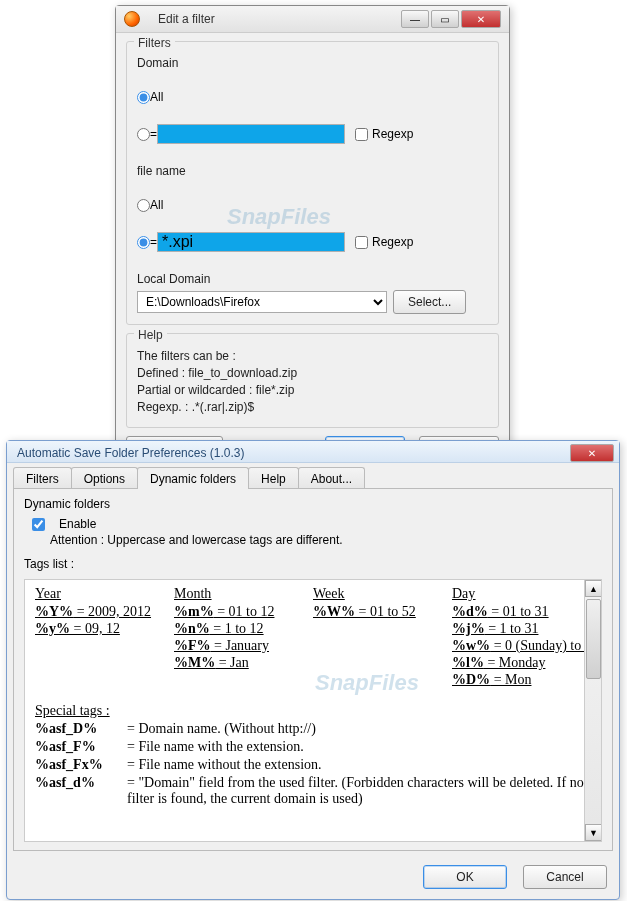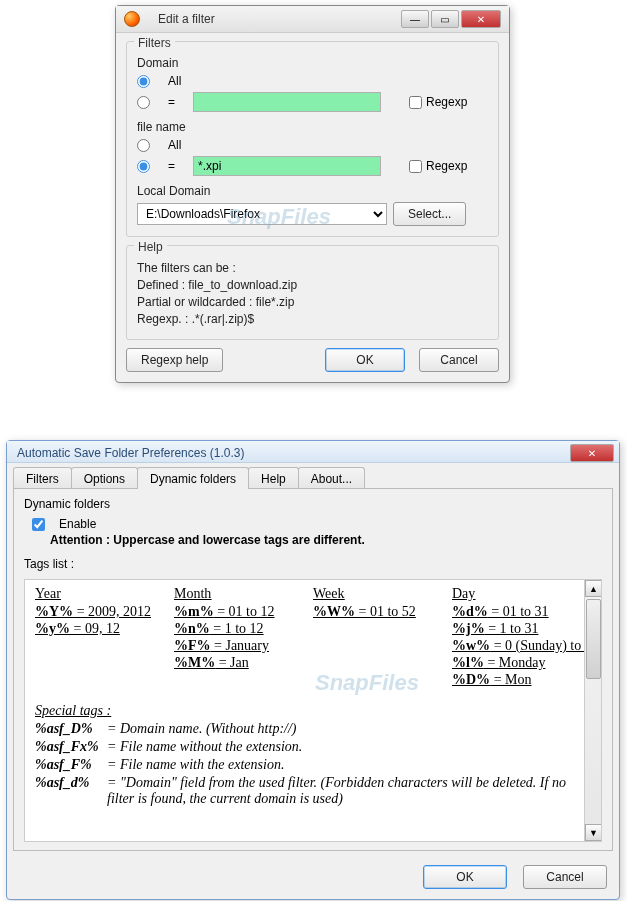--- a/index.html
+++ b/index.html
@@ -12,24 +12,24 @@
 .ff-icon { width: 16px; height: 16px; border-radius: 50%; background: radial-gradient(circle at 30% 30%, #ffcc66, #ff6600 60%, #cc3300); border: 1px solid #aa5500; }
 .title-text { font-size: 12px; color: #333; }
 .winbtns { display: flex; gap: 2px; }
 .winbtn { width: 28px; height: 18px; background: linear-gradient(#f8f8f8,#d0d0d0); border: 1px solid #aaa; border-radius: 2px; display: flex; align-items: center; justify-content: center; font-size: 10px; }
 .winbtn.close { background: linear-gradient(#e07070,#c23030); color: #fff; width: 40px; }
 .dlg-body { padding: 8px 10px 10px; }
 .groupbox { border: 1px solid #cfcfcf; border-radius: 3px; margin-bottom: 8px; padding: 6px 10px 10px; position: relative; background: #f0f0f0; }
 .group-title { position: relative; top: -12px; left: -3px; display: inline-block; background: #f0f0f0; padding: 0 4px; font-size: 12px; color: #333; }
 .gb-inner { margin-top: -8px; }
 .field-label { margin: 2px 0 4px; color: #222; }
-.radio-row { display: flex; align-items: center; gap: 18px; margin: 4px 0; }
+.radio-row { display: flex; align-items: center; gap: 0; margin: 20px 0; }
 input[type="radio"] { accent-color: #3a8ee6; width: 13px; height: 13px; }
 input[type="checkbox"] { width: 13px; height: 13px; accent-color: #3a8ee6; }
-.text-in { border: 1px solid #b0b0b0; background: #86efac; height: 20px; padding: 1px 4px; font-size: 12px; }
+.text-in { border: 1px solid #b0b0b0; background: #0ea5e9; height: 20px; padding: 1px 4px; font-size: 16px; }
 .text-wide { width: 188px; }
 .regex-gap { margin-left: 10px; display: flex; align-items: center; gap: 4px; }
 .dd { display: flex; align-items: center; gap: 6px; margin-top: 4px; }
 select.dropdown { width: 250px; height: 22px; border: 1px solid #aaa; background: #fff; font-size: 12px; padding: 1px 4px; }
 .btn { background: linear-gradient(#fdfdfd,#e6e6e6); border: 1px solid #999; border-radius: 3px; height: 24px; padding: 0 14px; font-size: 12px; cursor: pointer; color: #222; }
 .btn.primary { border: 1px solid #3a8ee6; box-shadow: 0 0 0 1px rgba(58,142,230,.3) inset; }
 .help-lines div { margin: 3px 0; color: #222; }
 .btn-row { display: flex; justify-content: space-between; align-items: center; margin-top: 4px; }
 .btn-row-right { display: flex; gap: 14px; }
 
@@ -39,32 +39,32 @@
 
 .dialog2 { position: absolute; left: 6px; top: 440px; width: 614px; border: 1px solid #7a9ecf; border-radius: 4px; background: #f0f0f0; box-shadow: 2px 2px 8px rgba(0,0,0,0.2); }
 .titlebar2 { display: flex; align-items: center; justify-content: space-between; padding: 3px 5px 0 10px; border-bottom: 1px solid #bcd0e6; background: linear-gradient(#eef5fc,#d8e6f5); color: #2a4d75; }
 .winbtn.close2 { background: linear-gradient(#e07070,#c23030); color: #fff; width: 44px; }
 .tabs { display: flex; padding: 4px 6px 0; }
 .tab { padding: 4px 12px 3px; border: 1px solid #bbb; border-bottom: none; margin-right: -1px; background: linear-gradient(#f4f4f4,#e6e6e6); border-radius: 3px 3px 0 0; font-size: 12px; cursor: pointer; }
 .tab.active { background: #f0f0f0; position: relative; z-index: 2; }
 .tabpanel { border: 1px solid #bbb; margin: -1px 6px 6px; padding: 8px 10px; background: #f0f0f0; position: relative; }
 .section-label { margin-bottom: 6px; }
 .enable-row { display: flex; align-items: center; gap: 14px; margin-left: 8px; }
-.note { margin-left: 26px; margin-top: 2px; margin-bottom: 10px; font-weight: bold; }
+.note { margin-left: 26px; margin-top: 2px; margin-bottom: 10px; }
 .tagslist { margin-bottom: 8px; }
 .scrollpane { border: 1px solid #ccc; background: #fff; height: 263px; overflow: hidden; position: relative; }
 .scroll-inner { padding: 6px 10px 10px; font-family: "Times New Roman", serif; font-size: 14px; }
 .cols { display: flex; gap: 9px; text-decoration: underline; }
 .col { min-width: 110px; }
 .col.w2 { min-width: 130px; }
 .hdr { text-decoration: underline; font-weight: normal; margin-bottom: 2px; }
 .tagline { white-space: nowrap; margin: 1px 0; }
 .tagline b { font-weight: bold; }
-.special { margin-top: 14px; font-style: italic; }
-.special-row { display: flex; gap: 0; margin: 2px 0; }
+.special { margin-top: 14px; }
+.special-row { display: flex; gap: 20px; margin: 2px 0; }
 .special-row .tg { min-width: 72px; font-weight: bold; }
 .scrolltrack { position: absolute; right: 0; top: 0; bottom: 0; width: 17px; background: linear-gradient(#f4f4f4,#e6e6e6); border-left: 1px solid #ccc; }
 .scrollbtn { width: 17px; height: 17px; background: linear-gradient(#fdfdfd,#dcdcdc); border: 1px solid #aaa; display: flex; align-items: center; justify-content: center; font-size: 9px; }
 .scrollthumb { width: 15px; height: 80px; margin: 1px; background: linear-gradient(#f0f0f0,#d0d0d0); border: 1px solid #aaa; border-radius: 2px; position: absolute; top: 18px; }
 .scrolldown { position: absolute; bottom: 0; }
 .dlg2-btns { display: flex; gap: 16px; justify-content: flex-end; padding: 8px 12px 10px; }
 </style>
 </head>
 <body>
 
@@ -197,26 +197,26 @@
             <div class="tagline"><b>%D%</b><span> = Mon</span></div>
           </div>
         </div>
         <div class="special">
           <div class="hdr">Special tags :</div>
           <div class="special-row">
               <span class="tg">%asf_D%</span>
               <span>= Domain name. (Without http://)</span>
             </div>
           <div class="special-row">
+              <span class="tg">%asf_F%</span>
+              <span>= File name with the extension.</span>
+            </div>
+          <div class="special-row">
               <span class="tg">%asf_Fx%</span>
               <span>= File name without the extension.</span>
-            </div>
-          <div class="special-row">
-              <span class="tg">%asf_F%</span>
-              <span>= File name with the extension.</span>
             </div>
           <div class="special-row">
               <span class="tg">%asf_d%</span>
               <span style="max-width:460px;">= "Domain" field from the used filter. (Forbidden characters will be deleted. If no filter is found, the current domain is used)</span>
             </div>
         </div>
       </div>
       <div class="scrolltrack">
         <div class="scrollbtn">▲</div>
         <div class="scrollthumb"></div>

